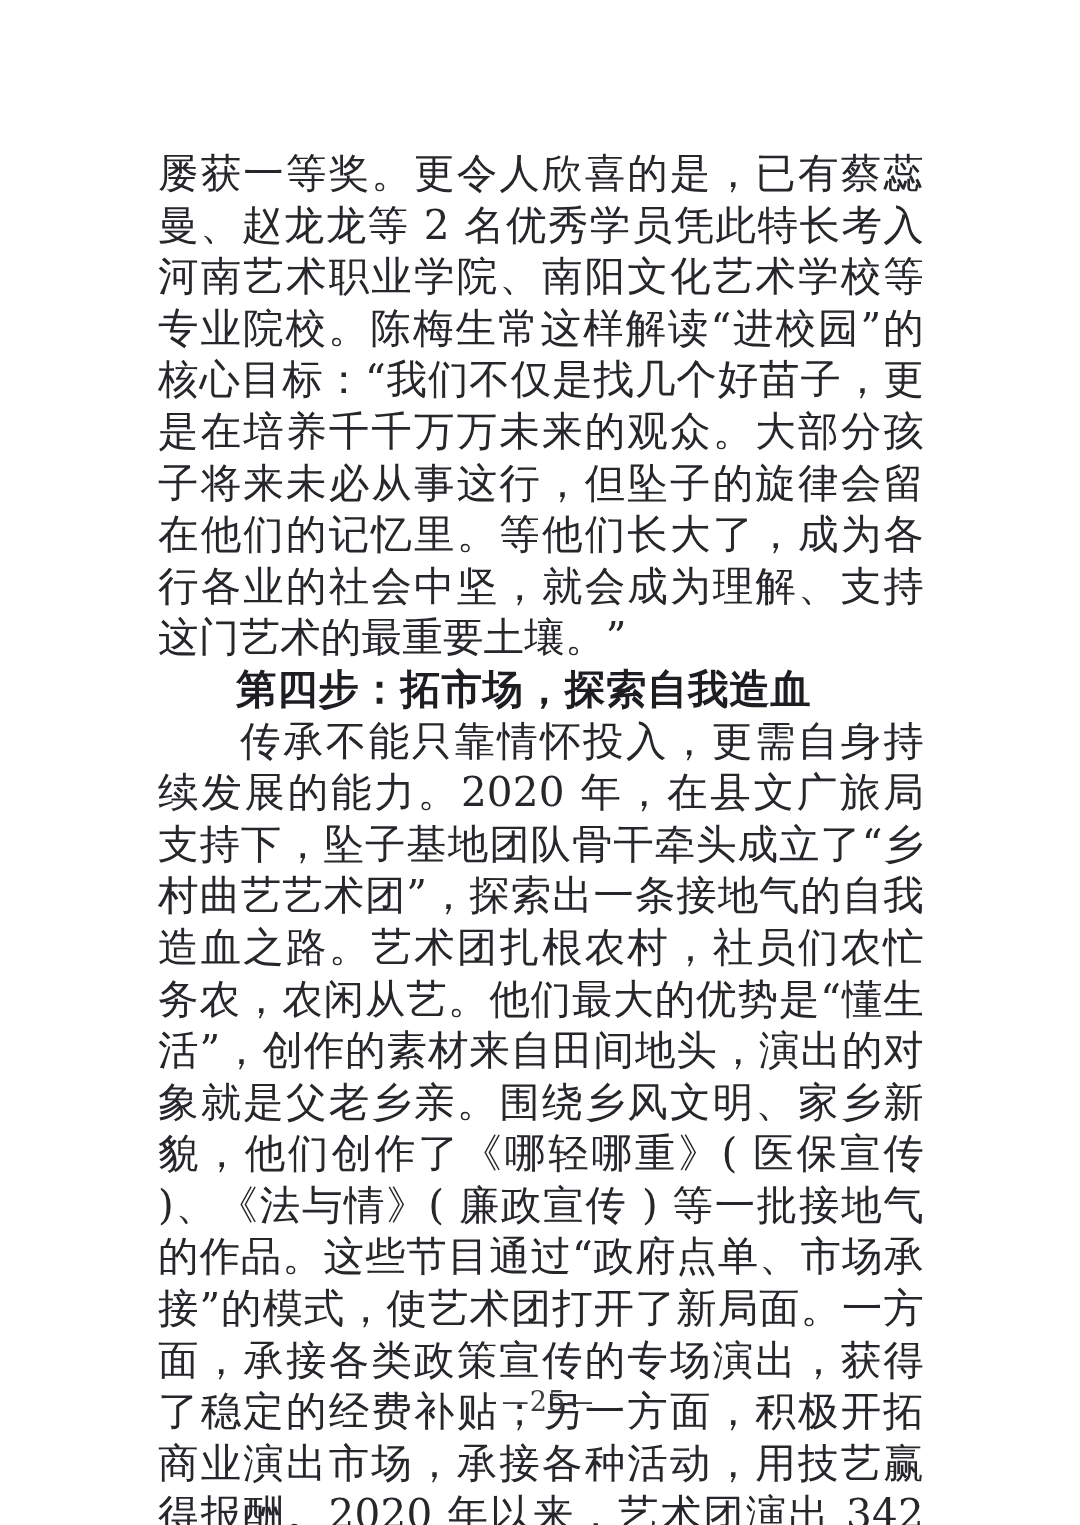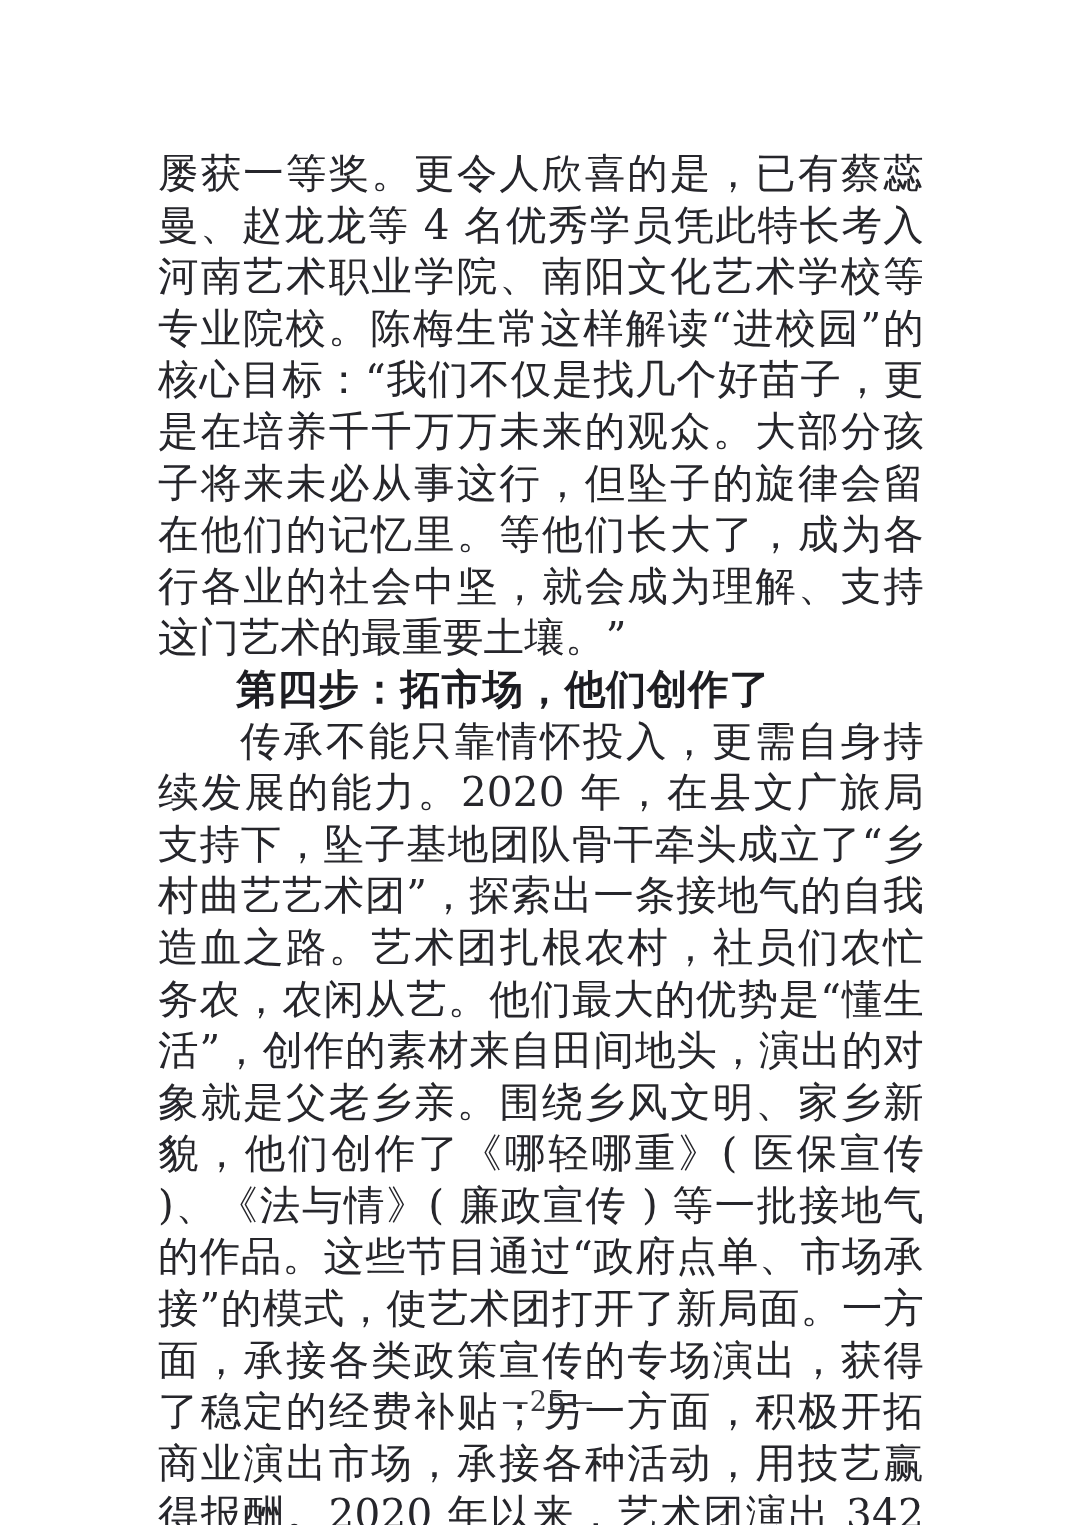--- a/index.html
+++ b/index.html
@@ -76,23 +76,23 @@
     font-weight: 400;
   }
 </style>
 </head>
 <body>
 
 <div id="page">
 
   <div id="content">
 
-    <p class="para">屡获一等奖。更令人欣喜的是，已有蔡蕊曼、赵龙龙等 4 名优秀学员凭此特长考入河南艺术职业学院、南阳文化艺术学校等专业院校。陈梅生常这样解读“进校园”的核心目标：“我们不仅是找几个好苗子，更是在培养千千万万未来的观众。大部分孩子将来未必从事这行，但坠子的旋律会留在他们的记忆里。等他们长大了，成为各行各业的社会中坚，就会成为理解、支持这门艺术的最重要土壤。”</p>
+    <p class="para">屡获一等奖。更令人欣喜的是，已有蔡蕊曼、赵龙龙等 2 名优秀学员凭此特长考入河南艺术职业学院、南阳文化艺术学校等专业院校。陈梅生常这样解读“进校园”的核心目标：“我们不仅是找几个好苗子，更是在培养千千万万未来的观众。大部分孩子将来未必从事这行，但坠子的旋律会留在他们的记忆里。等他们长大了，成为各行各业的社会中坚，就会成为理解、支持这门艺术的最重要土壤。”</p>
 
-    <p class="heading">第四步：拓市场，他们创作了</p>
+    <p class="heading">第四步：拓市场，探索自我造血</p>
 
     <p class="para indent">传承不能只靠情怀投入，更需自身持续发展的能力。2020 年，在县文广旅局支持下，坠子基地团队骨干牵头成立了“乡村曲艺艺术团”，探索出一条接地气的自我造血之路。艺术团扎根农村，社员们农忙务农，农闲从艺。他们最大的优势是“懂生活”，创作的素材来自田间地头，演出的对象就是父老乡亲。围绕乡风文明、家乡新貌，他们创作了《哪轻哪重》( 医保宣传 )、《法与情》( 廉政宣传 ) 等一批接地气的作品。这些节目通过“政府点单、市场承接”的模式，使艺术团打开了新局面。一方面，承接各类政策宣传的专场演出，获得了稳定的经费补贴；另一方面，积极开拓商业演出市场，承接各种活动，用技艺赢得报酬。2020 年以来，艺术团演出 342 场，其中近半为市</p>
 
   </div>
 
   <div id="footer">
     <span class="pagenum">—25—</span>
   </div>
 
 </div>

